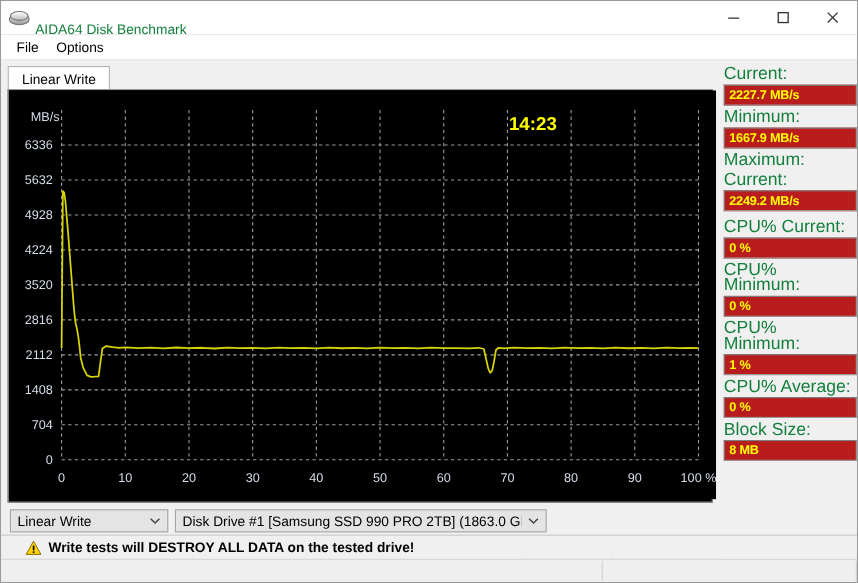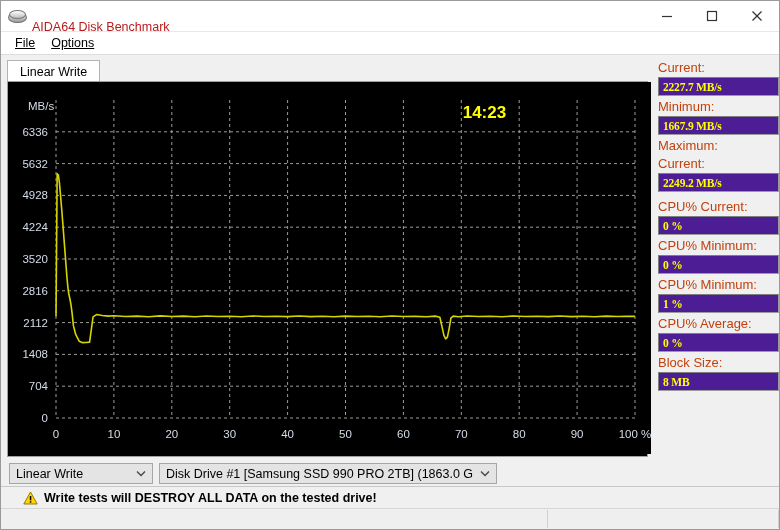--- a/index.html
+++ b/index.html
@@ -31,34 +31,34 @@
   .title-icon .disk{
     position:absolute;left:0;top:5px;width:17px;height:9px;
     background:linear-gradient(#f2f2f2,#9b9b9b);
     border:1px solid #6e6e6e;border-radius:50%;
   }
   .title-icon .disk2{
     position:absolute;left:1px;top:3px;width:15px;height:7px;
     background:linear-gradient(#ffffff,#bdbdbd);
     border:1px solid #777;border-radius:50%;
   }
-  .title-text{font-size:12.5px;color:#b91c1c;flex:1 1 auto;margin-top:21px;}
+  .title-text{font-size:12.5px;color:#15803d;flex:1 1 auto;margin-top:21px;}
   .winbtns{display:flex;height:30px;}
   .winbtn{
     width:45px;height:30px;display:flex;align-items:center;justify-content:center;
     color:#333;
   }
   .winbtn svg{display:block;}
   
   .menubar{
     height:22px;min-height:22px;display:flex;align-items:center;
     background:#ffffff;padding-left:8px;
     border-bottom:1px solid #dcdcdc;
   }
-  .menuitem{padding:2px 10px 3px 6px;font-size:12.5px;color:#000;text-decoration:underline;}
+  .menuitem{padding:2px 10px 3px 6px;font-size:12.5px;color:#000;}
   
   .content{
     flex:1 1 auto;display:flex;
     background:#f0f0f0;
     padding:0;
     min-height:0;
   }
   .leftcol{
     width:655px;display:flex;flex-direction:column;min-width:0;
   }
@@ -121,28 +121,28 @@
     background:#e4e4e4;
   }
   .spacer{flex:1 1 auto;}
   
   .rightcol{
     width:125px;flex:0 0 auto;
     padding:6px 0 0 4px;
     box-sizing:border-box;
   }
   .stat{margin-bottom:4px;}
-  .stat .cap{font-size:13px;color:#c2410c;margin-bottom:2px;line-height:14px;}
+  .stat .cap{font-size:16px;color:#15803d;margin-bottom:2px;line-height:14px;}
   .stat .val{
     height:19px;box-sizing:border-box;
-    background:#4c1d95;
+    background:#b91c1c;
     border:1px solid #9b9b9b;
     border-top-color:#7e7e7e;border-left-color:#7e7e7e;
     color:#ffff00;
-    font-family:Liberation Serif, serif;
+    font-family:Liberation Sans, sans-serif;
     font-weight:bold;font-size:11.5px;
     display:flex;align-items:center;
     padding-left:4px;
     letter-spacing:-0.2px;
   }
   .stat.gap{margin-top:8px;}
   
   .warnbar{
     height:21px;min-height:21px;
     display:flex;align-items:center;

